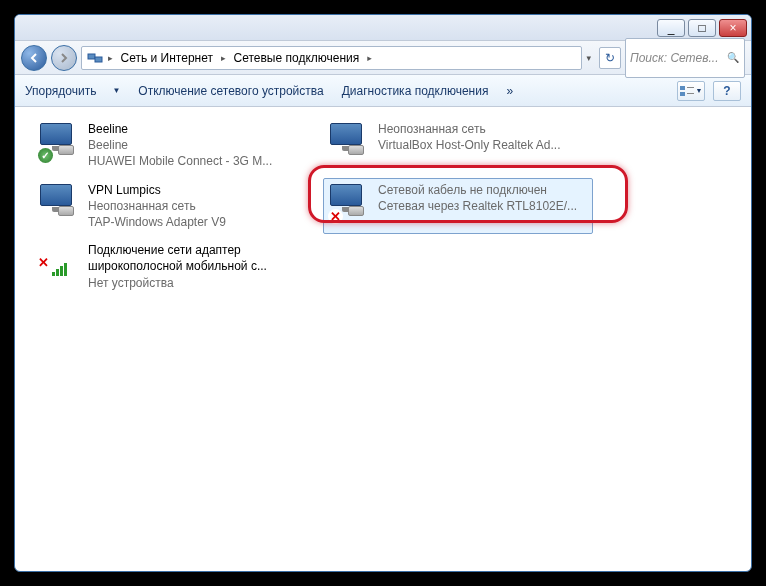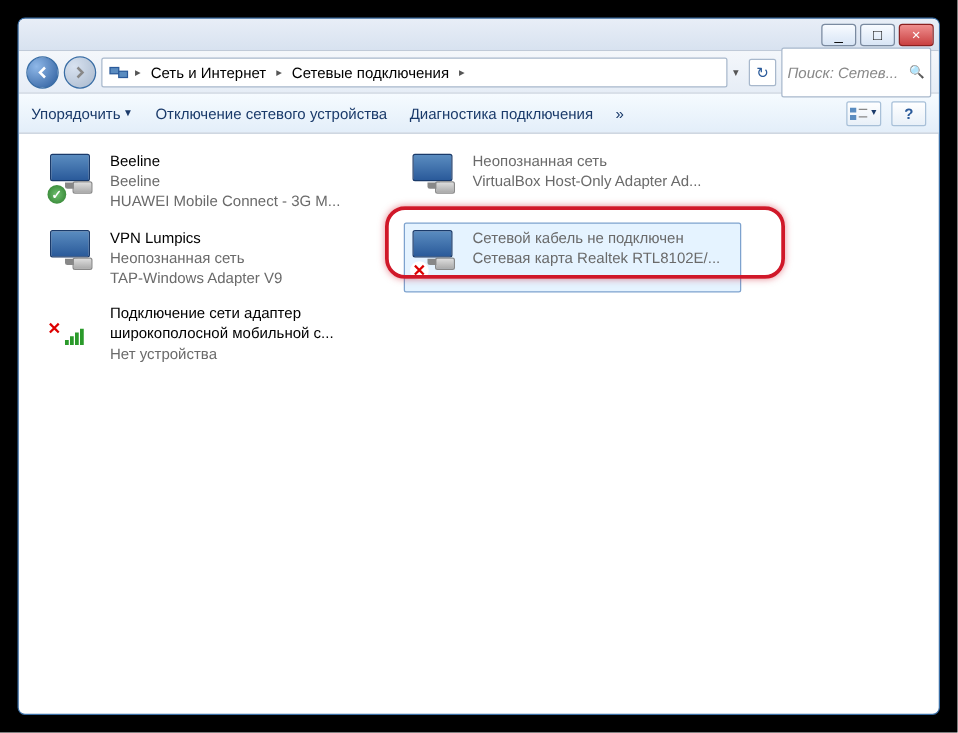--- a/index.html
+++ b/index.html
@@ -12,21 +12,21 @@
 .navbtn { width: 26px; height: 26px; border-radius: 50%; background: radial-gradient(circle at 30% 30%, #8fb8e8, #2a5a9a); border: 1px solid #3a6ea5; display: flex; align-items: center; justify-content: center; color: #fff; cursor: pointer; }
 .navbtn.fwd { background: radial-gradient(circle at 30% 30%, #d8e2f0, #a8b8cc); color:#666; }
 .breadcrumb { flex: 1; height: 24px; border: 1px solid #a8b8cc; background: #fff; display: flex; align-items: center; padding: 0 4px; gap: 2px; border-radius: 2px; }
 .bc-icon { width: 18px; height: 18px; display:flex; align-items:center; justify-content:center; }
 .bc-seg { padding: 0 4px; cursor: pointer; }
 .bc-arrow { color: #555; font-size: 9px; padding: 0 2px; }
 .refresh { width: 22px; height: 22px; border: 1px solid #a8b8cc; background:#fff; margin-left:4px; display:flex; align-items:center; justify-content:center; border-radius:2px; cursor:pointer; color:#2a5a9a; }
 .searchbox { width: 120px; height: 40px; border: 1px solid #a8b8cc; background: #fff; display: flex; align-items: center; padding: 0 4px; color: #888; font-style: italic; border-radius:2px; }
 .searchbox::after { content: "🔍"; margin-left: auto; font-style: normal; font-size:10px; }
 .toolbar { height: 32px; background: linear-gradient(#f6fbff, #e3eef9); border-bottom: 1px solid #c0cad8; display: flex; align-items: center; padding: 0 10px; gap: 18px; color: #1a3a6a; }
-.tbtn { cursor: pointer; display: flex; align-items: center; gap: 2px; }
+.tbtn { cursor: pointer; display: flex; align-items: center; gap: 16px; }
 .tbtn .drop { font-size: 8px; }
 .toolbar-right { margin-left: auto; display:flex; align-items:center; gap:8px; }
 .viewbtn { width:28px; height:20px; border:1px solid #a8c0d8; background:linear-gradient(#fff,#e8f0f8); border-radius:2px; display:flex; align-items:center; justify-content:center; cursor:pointer; }
 .content { padding: 10px 18px; display: flex; flex-wrap: wrap; gap: 4px 20px; align-content: flex-start; position: relative; }
 .item { width: 270px; display: flex; align-items: flex-start; gap: 8px; padding: 3px 4px; cursor: pointer; border: 1px solid transparent; }
 .item.selected { background: #e5f3ff; border: 1px solid #7da2ce; border-radius: 2px; }
 .icon-wrap { width: 42px; height: 42px; position: relative; flex-shrink: 0; }
 .monitor { position: absolute; left: 2px; top: 2px; width: 32px; height: 22px; background: linear-gradient(#5a8cc0, #2a5a9a); border: 1px solid #1a3a6a; border-radius: 2px; }
 .monitor::after { content: ""; position: absolute; left: 11px; top: 22px; width: 10px; height: 5px; background: #888; border-radius: 0 0 2px 2px; }
 .cable { position: absolute; left: 20px; top: 24px; width: 16px; height: 10px; background: linear-gradient(#ddd, #aaa); border: 1px solid #888; border-radius: 2px; }
@@ -133,21 +133,21 @@
       </div>
     </div>
 
     <div class="item">
       <div class="icon-wrap">
           <div class="monitor"></div>
           <div class="cable"></div>
         </div>
       <div class="item-text">
         <div class="item-sub">Неопознанная сеть</div>
-        <div class="item-sub">VirtualBox Host-Only Adapter Ad...</div>
+        <div class="item-sub">VirtualBox Host-Only Realtek Ad...</div>
       </div>
     </div>
 
     <div class="item">
       <div class="icon-wrap">
           <div class="monitor"></div>
           <div class="cable"></div>
         </div>
       <div class="item-text">
         <div class="item-name">VPN Lumpics</div>
@@ -157,21 +157,21 @@
     </div>
 
     <div class="item selected">
       <div class="icon-wrap">
           <div class="monitor"></div>
           <div class="cable"></div>
           <div class="badge err">✕</div>
         </div>
       <div class="item-text">
         <div class="item-sub">Сетевой кабель не подключен</div>
-        <div class="item-sub">Сетевая карта Realtek RTL8102E/...</div>
+        <div class="item-sub">Сетевая через Realtek RTL8102E/...</div>
       </div>
     </div>
 
     <div class="item" style="width:270px">
       <div class="icon-wrap">
           <div class="badge err" style="left:-2px;bottom:14px">✕</div>
           <div class="signal" style="left:14px;bottom:8px">
             <span></span>
             <span></span>
             <span></span>

